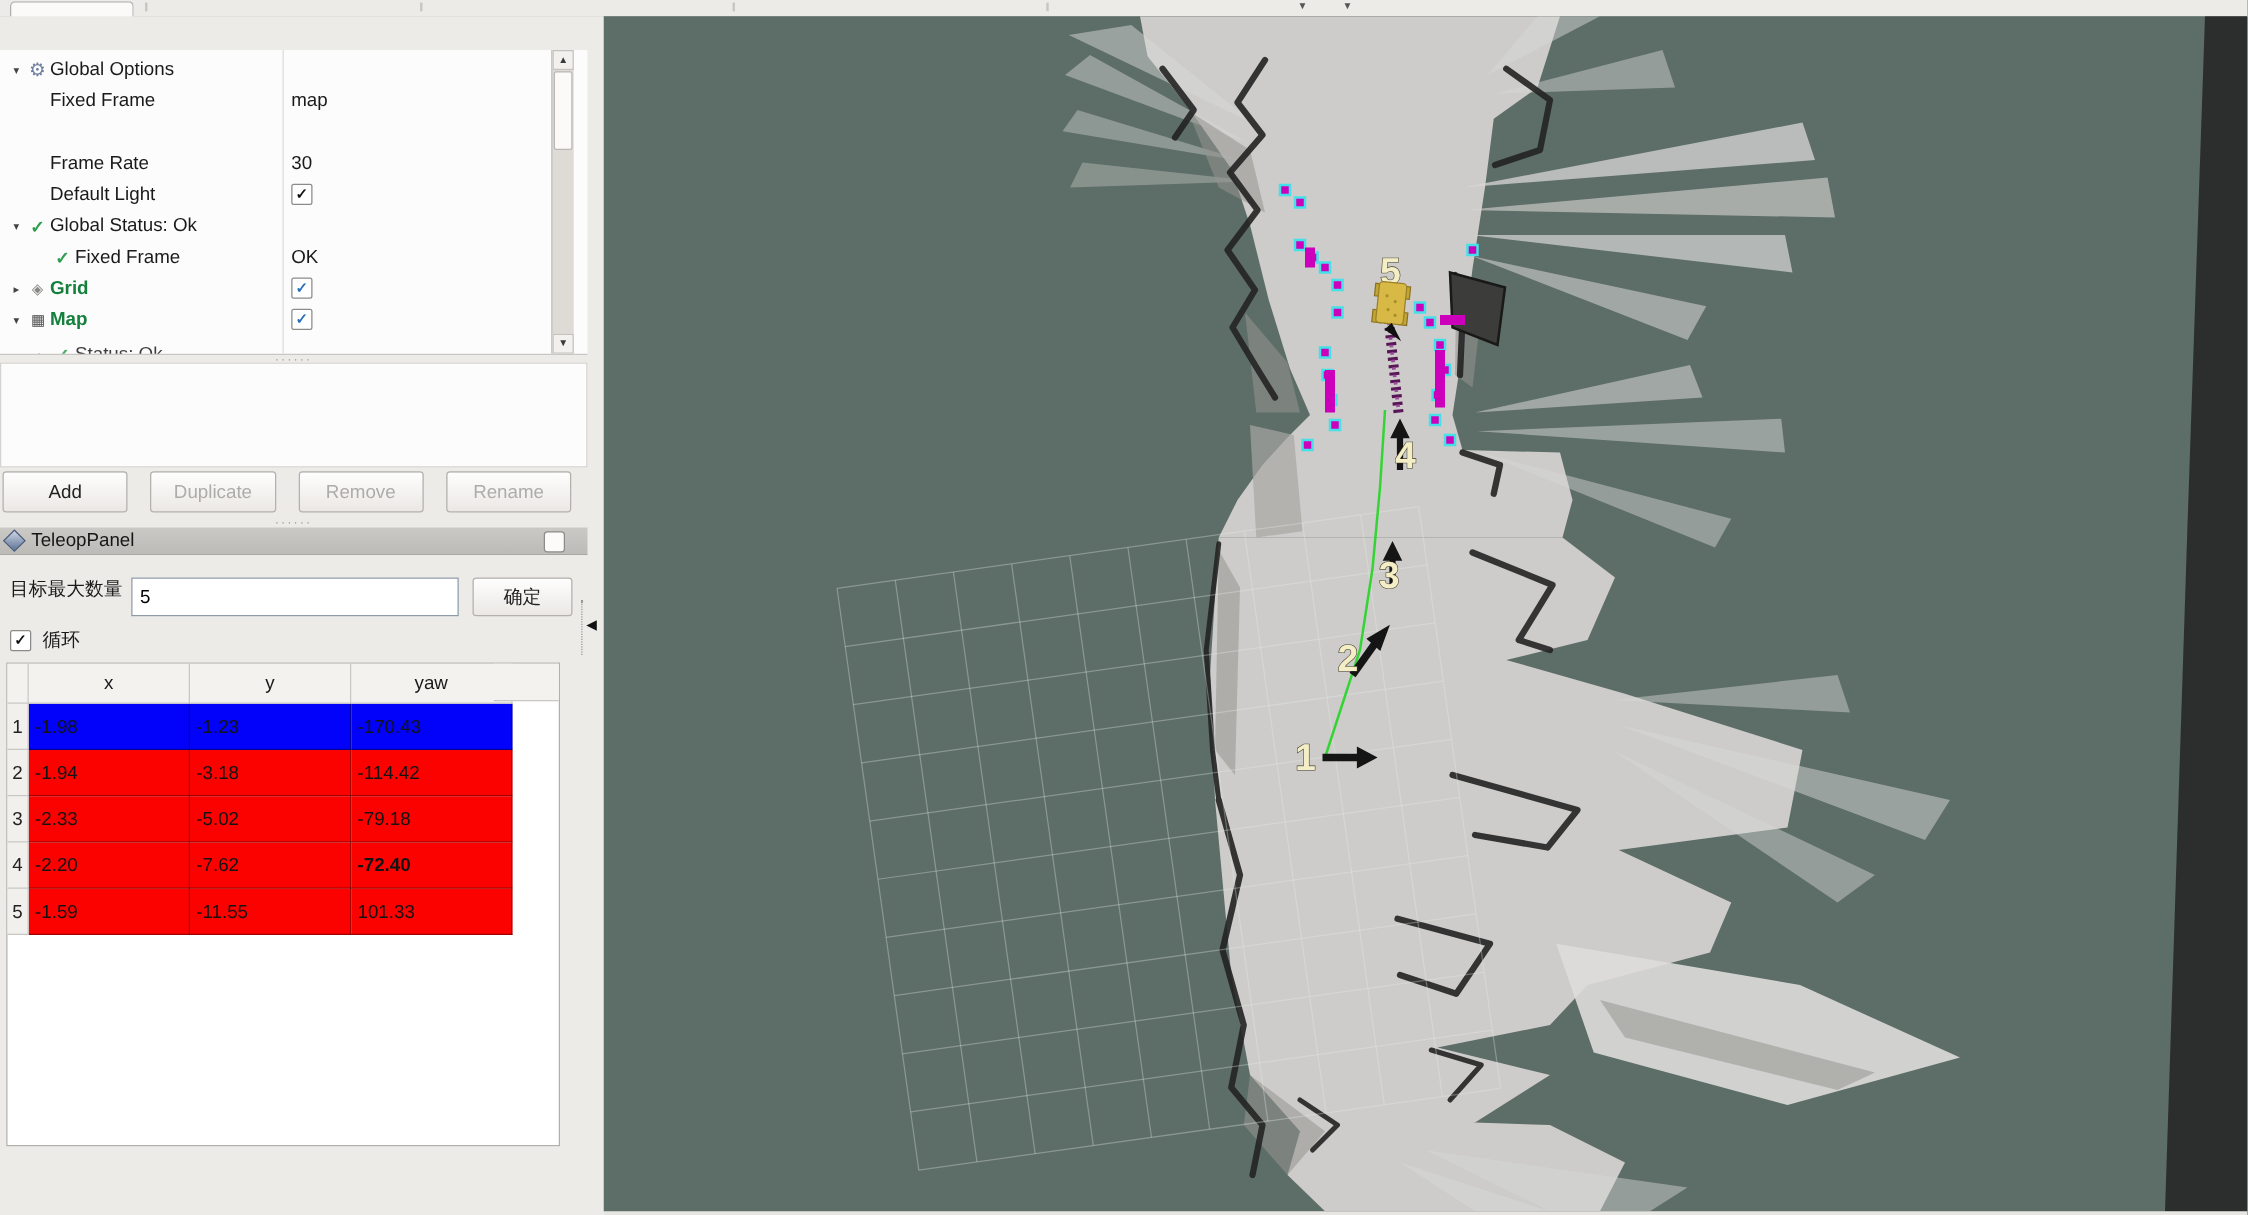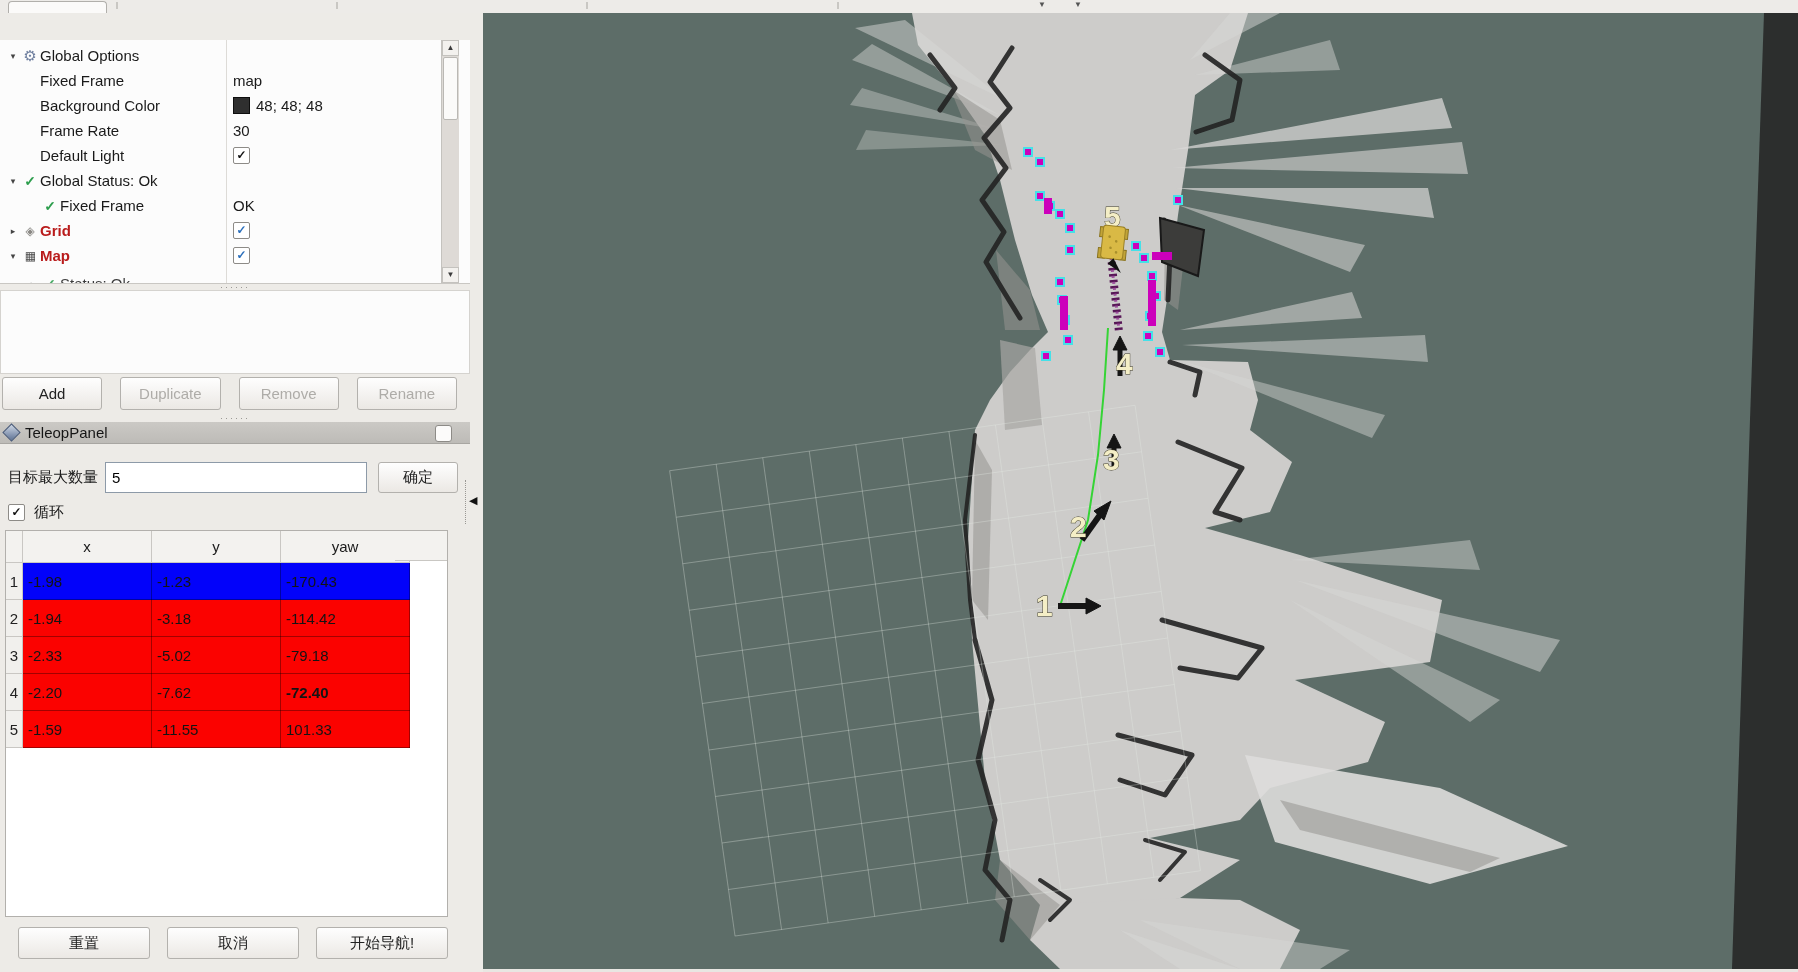--- a/index.html
+++ b/index.html
@@ -27,37 +27,37 @@
   .tree .vsep{position:absolute;left:226px;top:0;width:1px;height:100%;background:#dddbd7;}
   .trow{position:absolute;left:0;width:470px;height:25px;display:flex;align-items:center;font-size:15px;}
   .trow .cell-l{width:226px;display:flex;align-items:center;box-sizing:border-box;}
   .trow .cell-r{display:flex;align-items:center;padding-left:7px;}
   .tw{width:14px;text-align:center;font-size:9px;color:#444;margin-left:6px;flex:none;}
   .ticon{width:20px;text-align:center;flex:none;font-size:13px;}
   .gear{color:#6f7f9f;font-size:15px;}
   .gcheck{color:#2d9e4d;font-weight:bold;font-size:14px;}
   .gridicon{color:#8a8884;font-size:12px;}
   .mapicon{color:#4a4a4a;font-size:12px;letter-spacing:-1px;}
-  .dispname{color:#b91c1c;font-weight:bold;}
+  .dispname{color:#15803d;font-weight:bold;}
   .cbx{width:15px;height:15px;background:#fff;border:1px solid #8d8b87;border-radius:2px;font-size:12px;font-weight:bold;line-height:14px;text-align:center;}
   .cbx.blue{color:#2a6ebb;} .cbx.black{color:#111;}
   .swatch{width:15px;height:15px;background:#2f2f2f;border:1px solid #0e0e0e;margin-right:6px;}
   
   .sbar{position:absolute;left:441px;top:0px;width:17px;height:243px;background:#dedad6;border-left:1px solid #c4c2be;}
   .sbar .btn{position:absolute;left:0;width:17px;height:16px;background:#f3f1ee;border:1px solid #c4c2be;box-sizing:border-box;font-size:8px;color:#3a3a3a;text-align:center;line-height:14px;}
   .sbar .thumb{position:absolute;left:1px;top:17px;width:15px;height:63px;background:#fbfaf9;border:1px solid #bab8b4;box-sizing:border-box;border-radius:2px;}
   .splitdots{position:absolute;left:0;width:470px;height:7px;display:flex;align-items:center;justify-content:center;color:#8f8d89;font-size:9px;letter-spacing:2px;line-height:0;}
   .desc-area{position:absolute;left:0;top:277px;width:470px;height:84px;background:#fcfcfc;border:1px solid #d5d3cf;box-sizing:border-box;}
   
   .qbtn{background:linear-gradient(#fefefe,#ebe8e4);border:1px solid #b3b1ad;border-radius:3px;font-size:15px;color:#222;font-family:"Liberation Sans",sans-serif;}
   .qbtn.disabled{color:#aeaca8;}
   .btnrow{position:absolute;left:2px;top:364px;width:455px;height:33px;display:flex;gap:18px;}
   .btnrow .qbtn{flex:1;}
   
-  .inputrow{position:absolute;left:8px;top:449px;width:460px;height:31px;display:flex;align-items:center;}
+  .inputrow{position:absolute;left:8px;top:449px;width:460px;height:31px;display:flex;}
   .inputrow label{font-size:15px;margin-right:7px;}
   .inputrow input{width:252px;height:27px;border:1px solid #8d9aa8;background:#fff;font-size:15px;padding-left:6px;font-family:"Liberation Sans",sans-serif;}
   .confirm{position:absolute;left:370px;top:0px;width:80px;height:31px;}
   .looprow{position:absolute;left:8px;top:490px;display:flex;align-items:center;gap:9px;font-size:15px;}
   .wp-table-wrap{position:absolute;left:5px;top:517px;width:443px;height:387px;background:#fff;border:1px solid #b2b0ac;box-sizing:border-box;}
   .wp-table-wrap .hdr-fill{position:absolute;left:389px;top:0;width:52px;height:29px;background:#f3f2ef;border-bottom:1px solid #c9c7c3;}
   table.wp{border-collapse:collapse;table-layout:fixed;}
   table.wp th{width:126px;height:29px;background:#f3f2ef;border:1px solid #c9c7c3;border-top:none;font-weight:normal;font-size:15px;}
   table.wp th.corner{width:14px;border-left:none;}
   table.wp td{height:36px;font-size:15px;color:#141414;padding:0 0 0 5px;border:1px solid rgba(0,0,0,0.35);}
@@ -101,31 +101,20 @@
     <div class="trow" style="top:28px">
       <div class="cell-l">
           <span class="tw"></span>
           <span class="ticon"></span>
           <span>Fixed Frame</span>
         </div>
       <div class="cell-r">
           <span>map</span>
         </div>
     </div>
-    <div class="trow" style="top:53px">
-      <div class="cell-l">
-          <span class="tw"></span>
-          <span class="ticon"></span>
-          <span>Background Color</span>
-        </div>
-      <div class="cell-r">
-          <span class="swatch"></span>
-          <span>48; 48; 48</span>
-        </div>
-    </div>
     <div class="trow" style="top:78px">
       <div class="cell-l">
           <span class="tw"></span>
           <span class="ticon"></span>
           <span>Frame Rate</span>
         </div>
       <div class="cell-r">
           <span>30</span>
         </div>
     </div>
@@ -261,25 +250,20 @@
           <tr>
             <td class="rownum">5</td>
             <td style="background: rgb(251, 2, 0);">-1.59</td>
             <td style="background: rgb(251, 2, 0);">-11.55</td>
             <td style="background: rgb(251, 2, 0); margin-top: 20px;">101.33</td>
           </tr>
         </tbody>
     </table>
   </div>
 
-  <div class="bottom-btns">
-    <button class="qbtn">重置</button>
-    <button class="qbtn">取消</button>
-    <button class="qbtn">开始导航!</button>
-  </div>
 </div>
 
 <div class="collapse-handle"></div>
 <div class="collapse-arrow">◀</div>
 
 <div class="map-view">
 <svg width="1315" height="956" viewBox="483 13 1315 956" xmlns="http://www.w3.org/2000/svg">
 
   <g fill="#cdccca" stroke="none">
     <polygon points="912,13 1248,13 1230,70 1195,95 1188,150 1178,215 1170,280 1162,332 1048,332 1032,295 1015,240 1000,180 985,135 950,85 918,45"></polygon>

